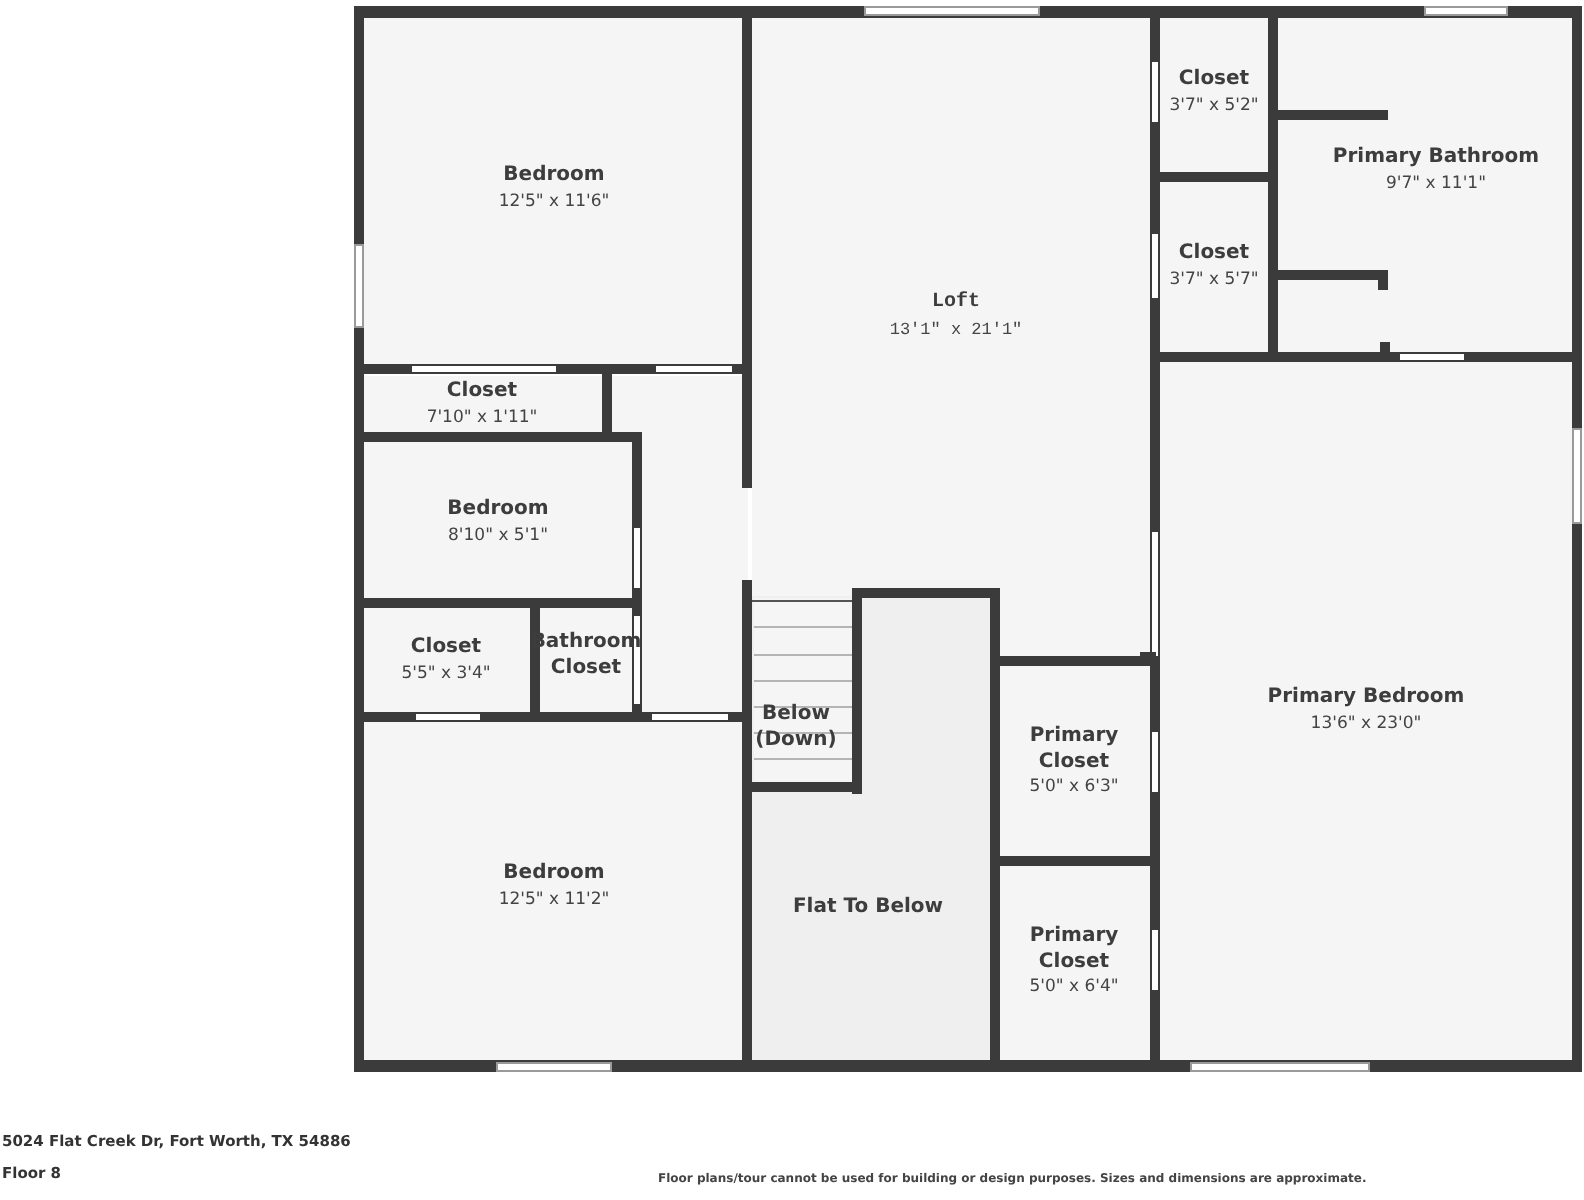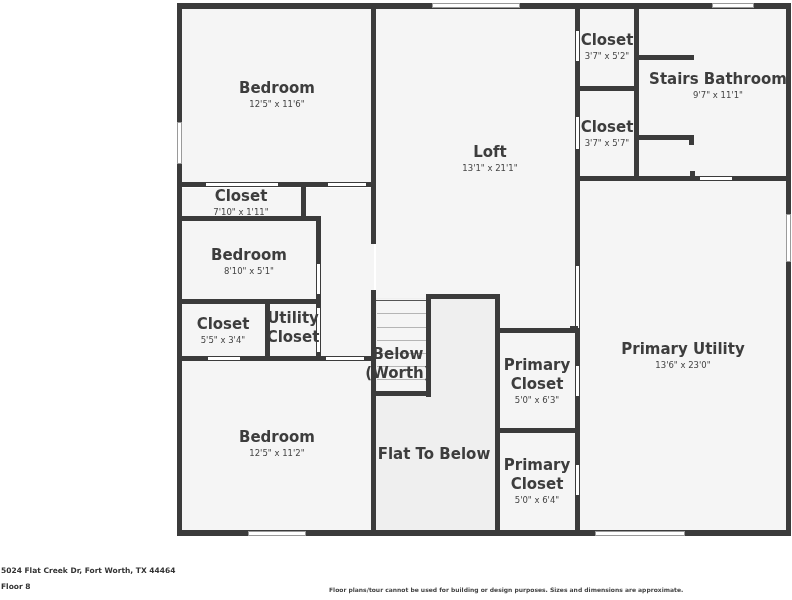--- a/index.html
+++ b/index.html
@@ -5,21 +5,21 @@
   html, body { margin:0; padding:0; }
   body { width:792px; height:600px; background:#ffffff; position:relative; overflow:hidden;
          font-family:"DejaVu Sans", sans-serif; color:#3a3a3a; }
   .plan { position:absolute; left:0; top:0; width:792px; height:540px; }
   .room { position:absolute; background:#f5f5f5; }
   .room.otb { background:#efefef; }
   .wall { position:absolute; background:#3b3b3b; }
   .opening { position:absolute; background:#ffffff; }
   .window { position:absolute; background:#ffffff; border:1px solid #9a9a9a; box-sizing:border-box; }
   .label { position:absolute; text-align:center; transform:translate(-50%,-50%); white-space:nowrap; line-height:1.25; }
-  .label .name { font-size:15px; font-weight:bold; color:#3d3d3d; display:block; }
+  .label .name { font-size:10px; font-weight:bold; color:#3d3d3d; display:block; }
   .label .dim { font-size:8.5px; color:#444; display:block; margin-top:1px; }
   .stair-line { position:absolute; height:1px; background:#b5b5b5; }
   .footer { position:absolute; font-size:7.5px; color:#333; }
   .footer.addr { left:1px; top:566px; font-weight:bold; }
   .footer.floor { left:1px; top:582px; font-weight:bold; }
   .footer.disc { left:329px; top:586px; font-size:6px; font-weight:bold; color:#444; }
 </style>
 </head>
 <body>
 
@@ -116,34 +116,34 @@
 </div>
 <div class="label" style="left:249px;top:261px;">
   <span class="name">Bedroom</span>
   <span class="dim">8'10" x 5'1"</span>
 </div>
 <div class="label" style="left:223px;top:330px;">
   <span class="name">Closet</span>
   <span class="dim">5'5" x 3'4"</span>
 </div>
 <div class="label" style="left:293px;top:328px;">
-  <span class="name">Utility</span>
+  <span class="name">Bathroom</span>
   <span class="name">Closet</span>
 </div>
 <div class="label" style="left:277px;top:443px;">
   <span class="name">Bedroom</span>
   <span class="dim">12'5" x 11'2"</span>
 </div>
-<div class="label" style="left:490px;top:158px;">
+<div class="label" style="left:478px;top:158px;font-family:Liberation Mono, monospace;">
   <span class="name">Loft</span>
   <span class="dim">13'1" x 21'1"</span>
 </div>
 <div class="label" style="left:398px;top:364px;">
   <span class="name">Below</span>
-  <span class="name">(Worth)</span>
+  <span class="name">(Down)</span>
 </div>
 <div class="label" style="left:434px;top:454px;">
   <span class="name">Flat To Below</span>
 </div>
 <div class="label" style="left:537px;top:381px;">
   <span class="name">Primary</span>
   <span class="name">Closet</span>
   <span class="dim">5'0" x 6'3"</span>
 </div>
 <div class="label" style="left:537px;top:481px;">
@@ -153,23 +153,23 @@
 </div>
 <div class="label" style="left:607px;top:46px;">
   <span class="name">Closet</span>
   <span class="dim">3'7" x 5'2"</span>
 </div>
 <div class="label" style="left:607px;top:133px;">
   <span class="name">Closet</span>
   <span class="dim">3'7" x 5'7"</span>
 </div>
 <div class="label" style="left:718px;top:85px;">
-  <span class="name">Stairs Bathroom</span>
+  <span class="name">Primary Bathroom</span>
   <span class="dim">9'7" x 11'1"</span>
 </div>
 <div class="label" style="left:683px;top:355px;">
-  <span class="name">Primary Utility</span>
+  <span class="name">Primary Bedroom</span>
   <span class="dim">13'6" x 23'0"</span>
 </div>
 
-<div class="footer addr">5024 Flat Creek Dr, Fort Worth, TX 44464</div>
+<div class="footer addr">5024 Flat Creek Dr, Fort Worth, TX 54886</div>
 <div class="footer floor">Floor 8</div>
 <div class="footer disc">Floor plans/tour cannot be used for building or design purposes. Sizes and dimensions are approximate.</div>
 
 </body></html>

